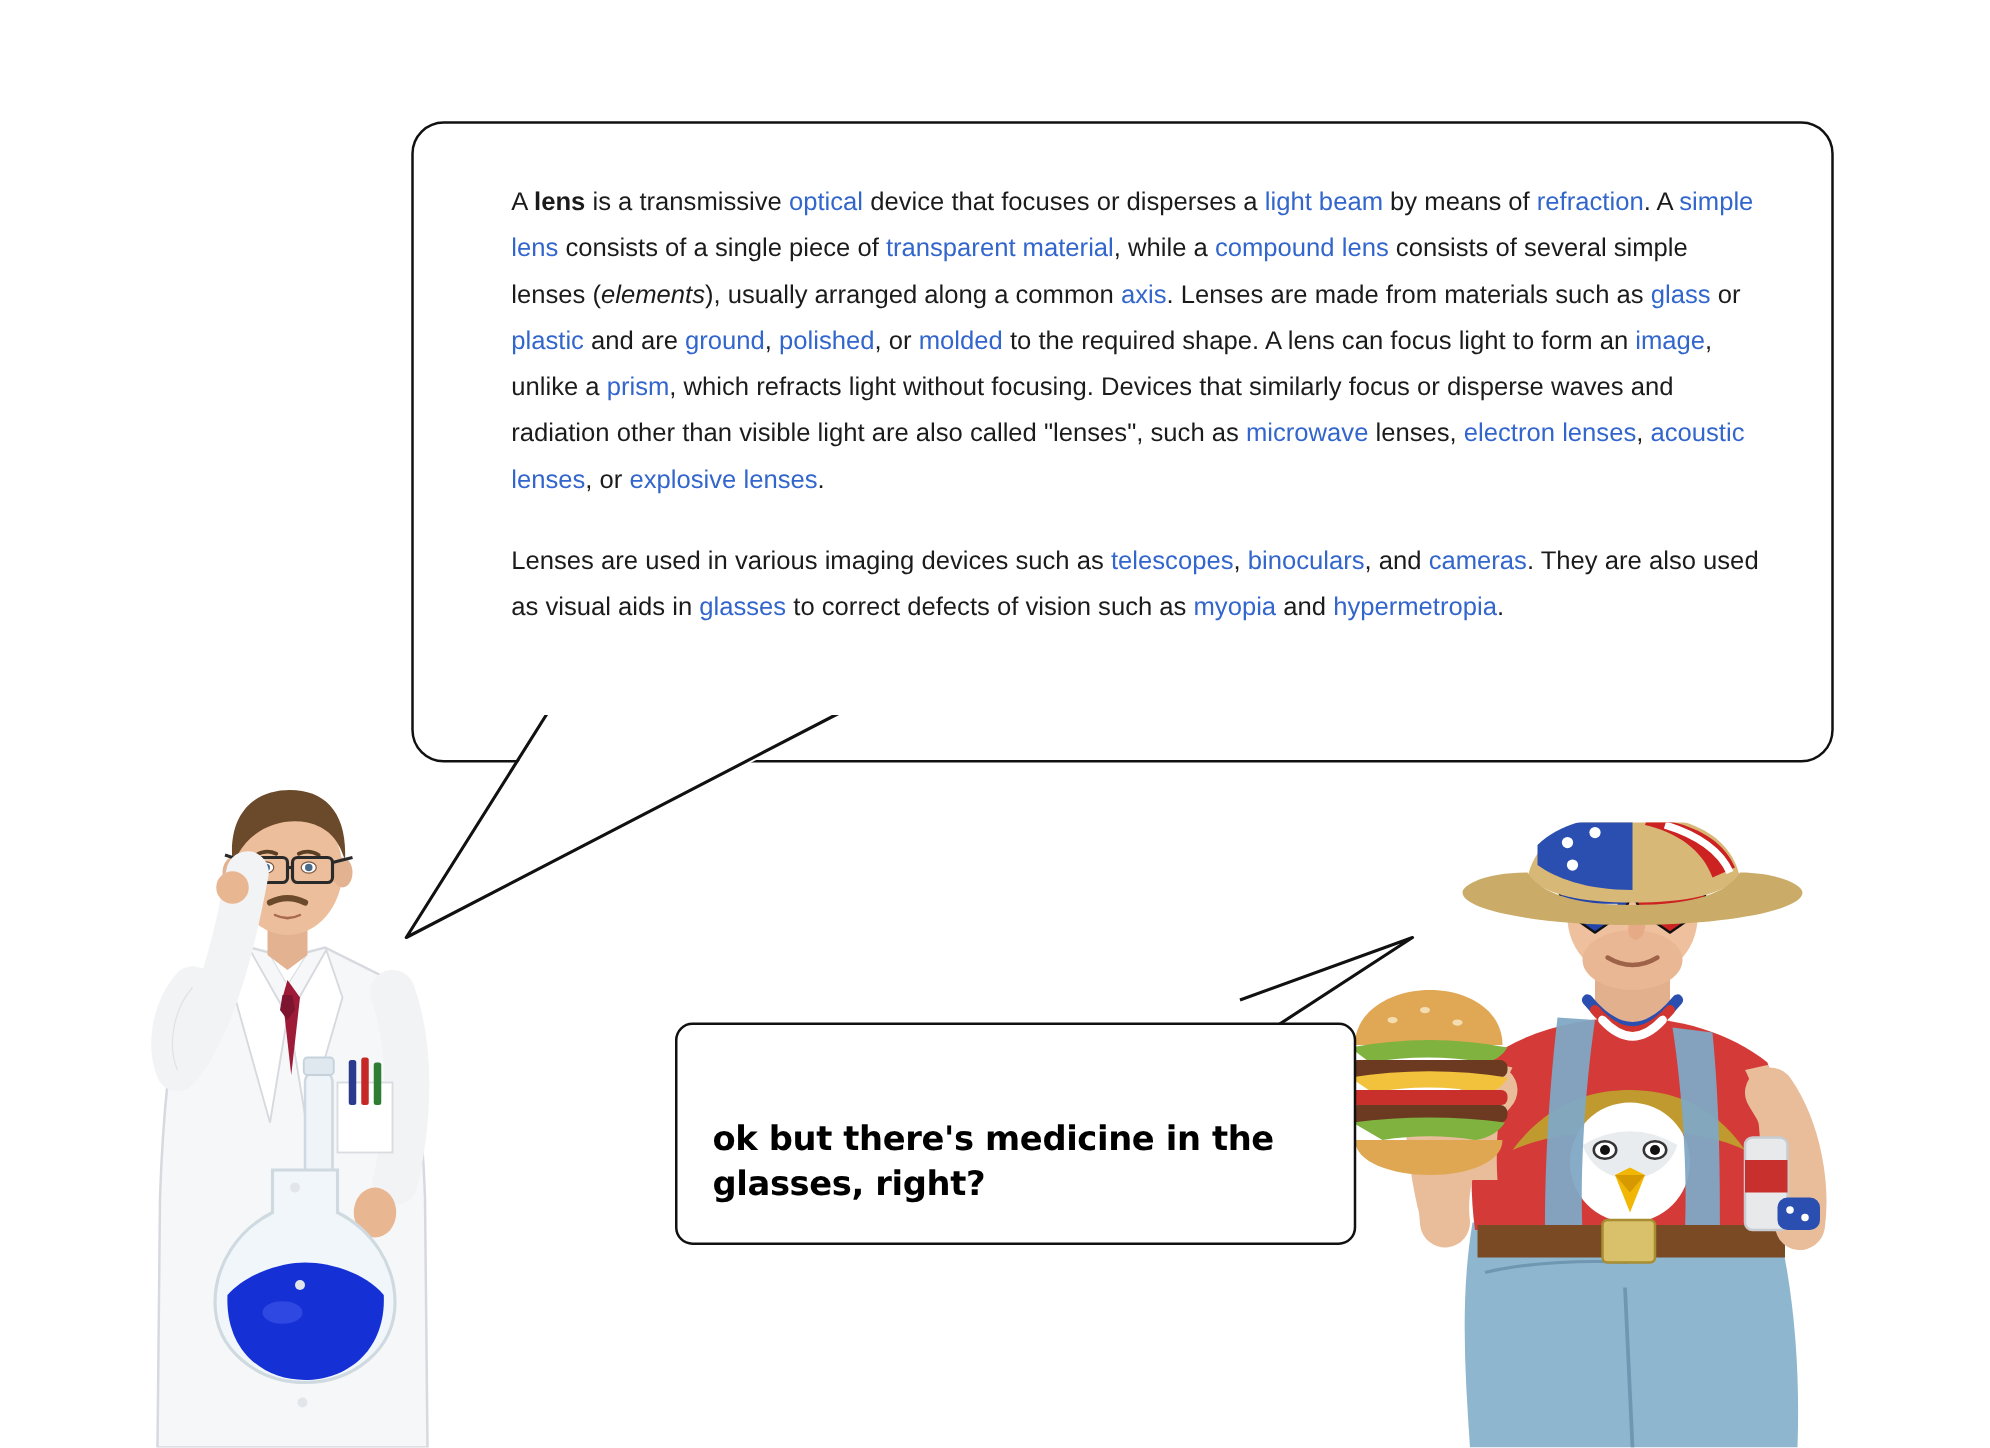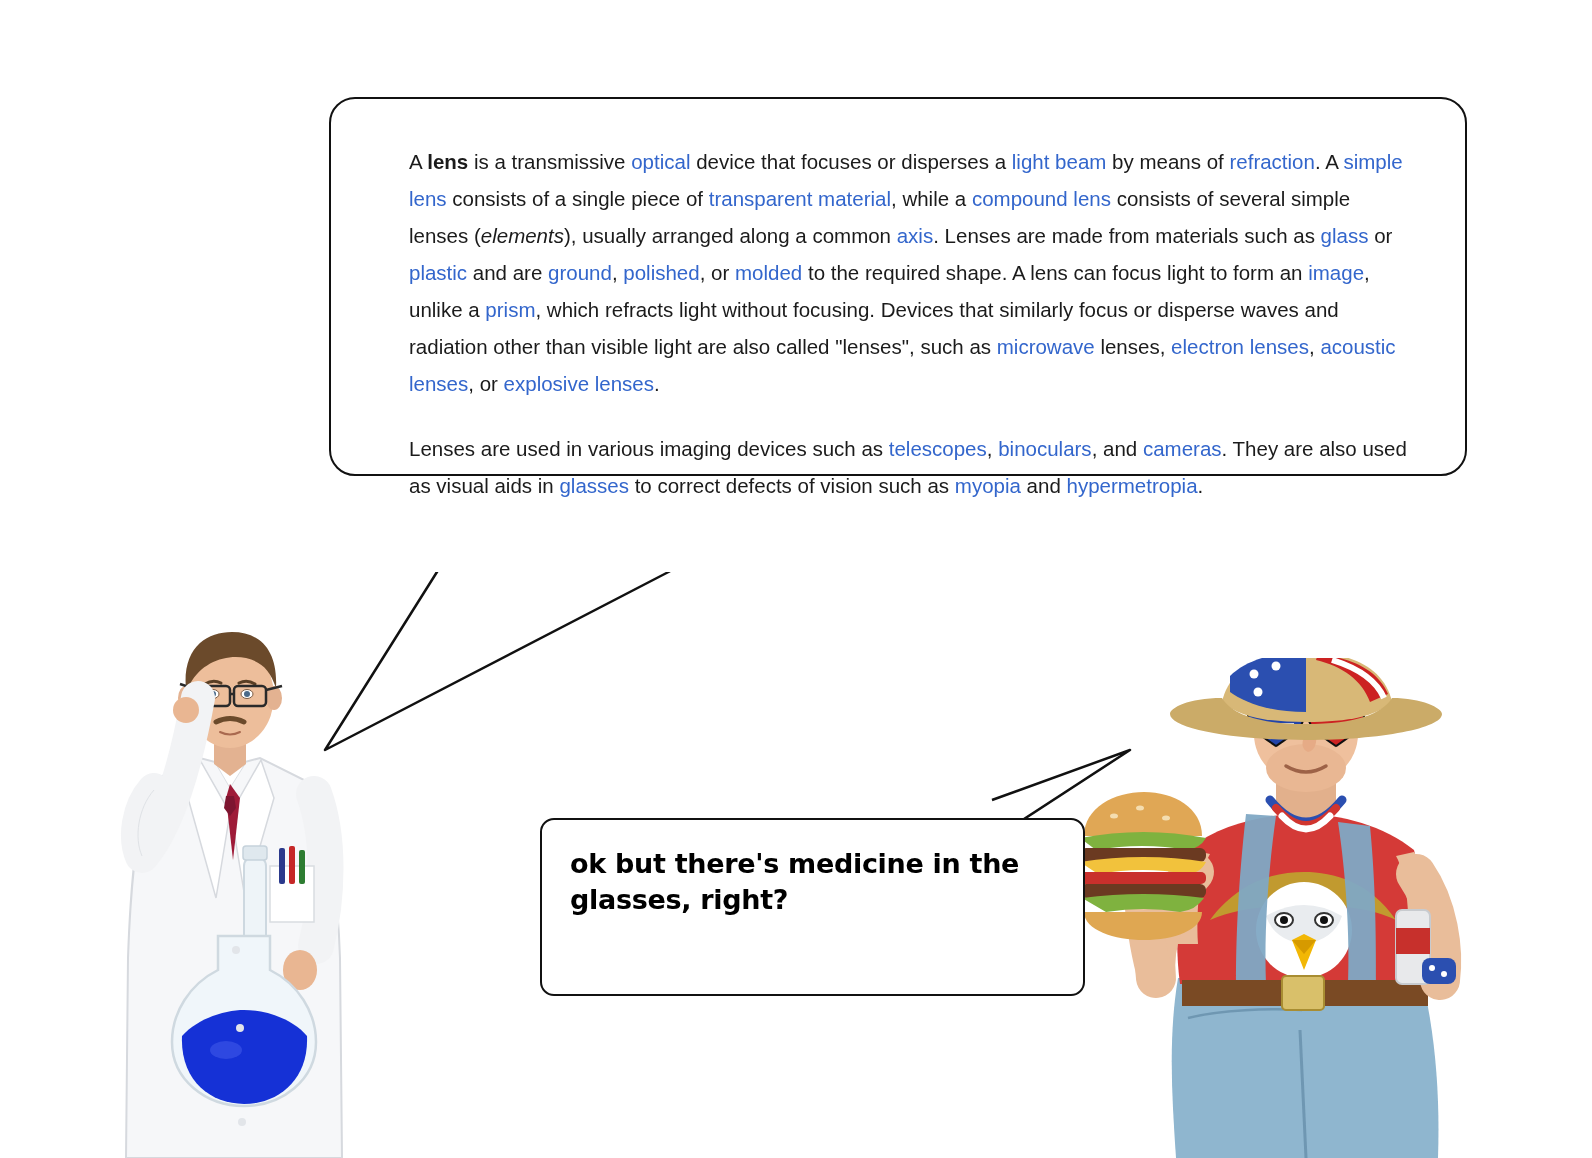--- a/index.html
+++ b/index.html
@@ -14,21 +14,21 @@
     overflow: hidden;
     font-family: "Liberation Sans", sans-serif;
   }
 
   
   .bubble-main {
     position: absolute;
     left: 329px;
     top: 97px;
     width: 1138px;
-    height: 379px;
+    height: 513px;
     border: 2.5px solid #111;
     border-radius: 26px;
     background: #fff;
     box-sizing: border-box;
     z-index: 5;
   }
   .bubble-main-inner {
     padding: 44px 56px 0 78px;
     font-size: 20.5px;
     line-height: 37px;
@@ -64,20 +64,21 @@
     z-index: 5;
   }
   .bubble-sec-inner {
     padding: 26px 14px 0 28px;
     font-family: "DejaVu Sans", sans-serif;
     font-weight: bold;
     font-size: 27px;
     line-height: 36px;
     letter-spacing: -0.3px;
     color: #000;
+    margin-top: 48px;
   }
   .tail-sec {
     position: absolute;
     left: 930px;
     top: 740px;
     width: 220px;
     height: 140px;
     z-index: 4;
     pointer-events: none;
   }

